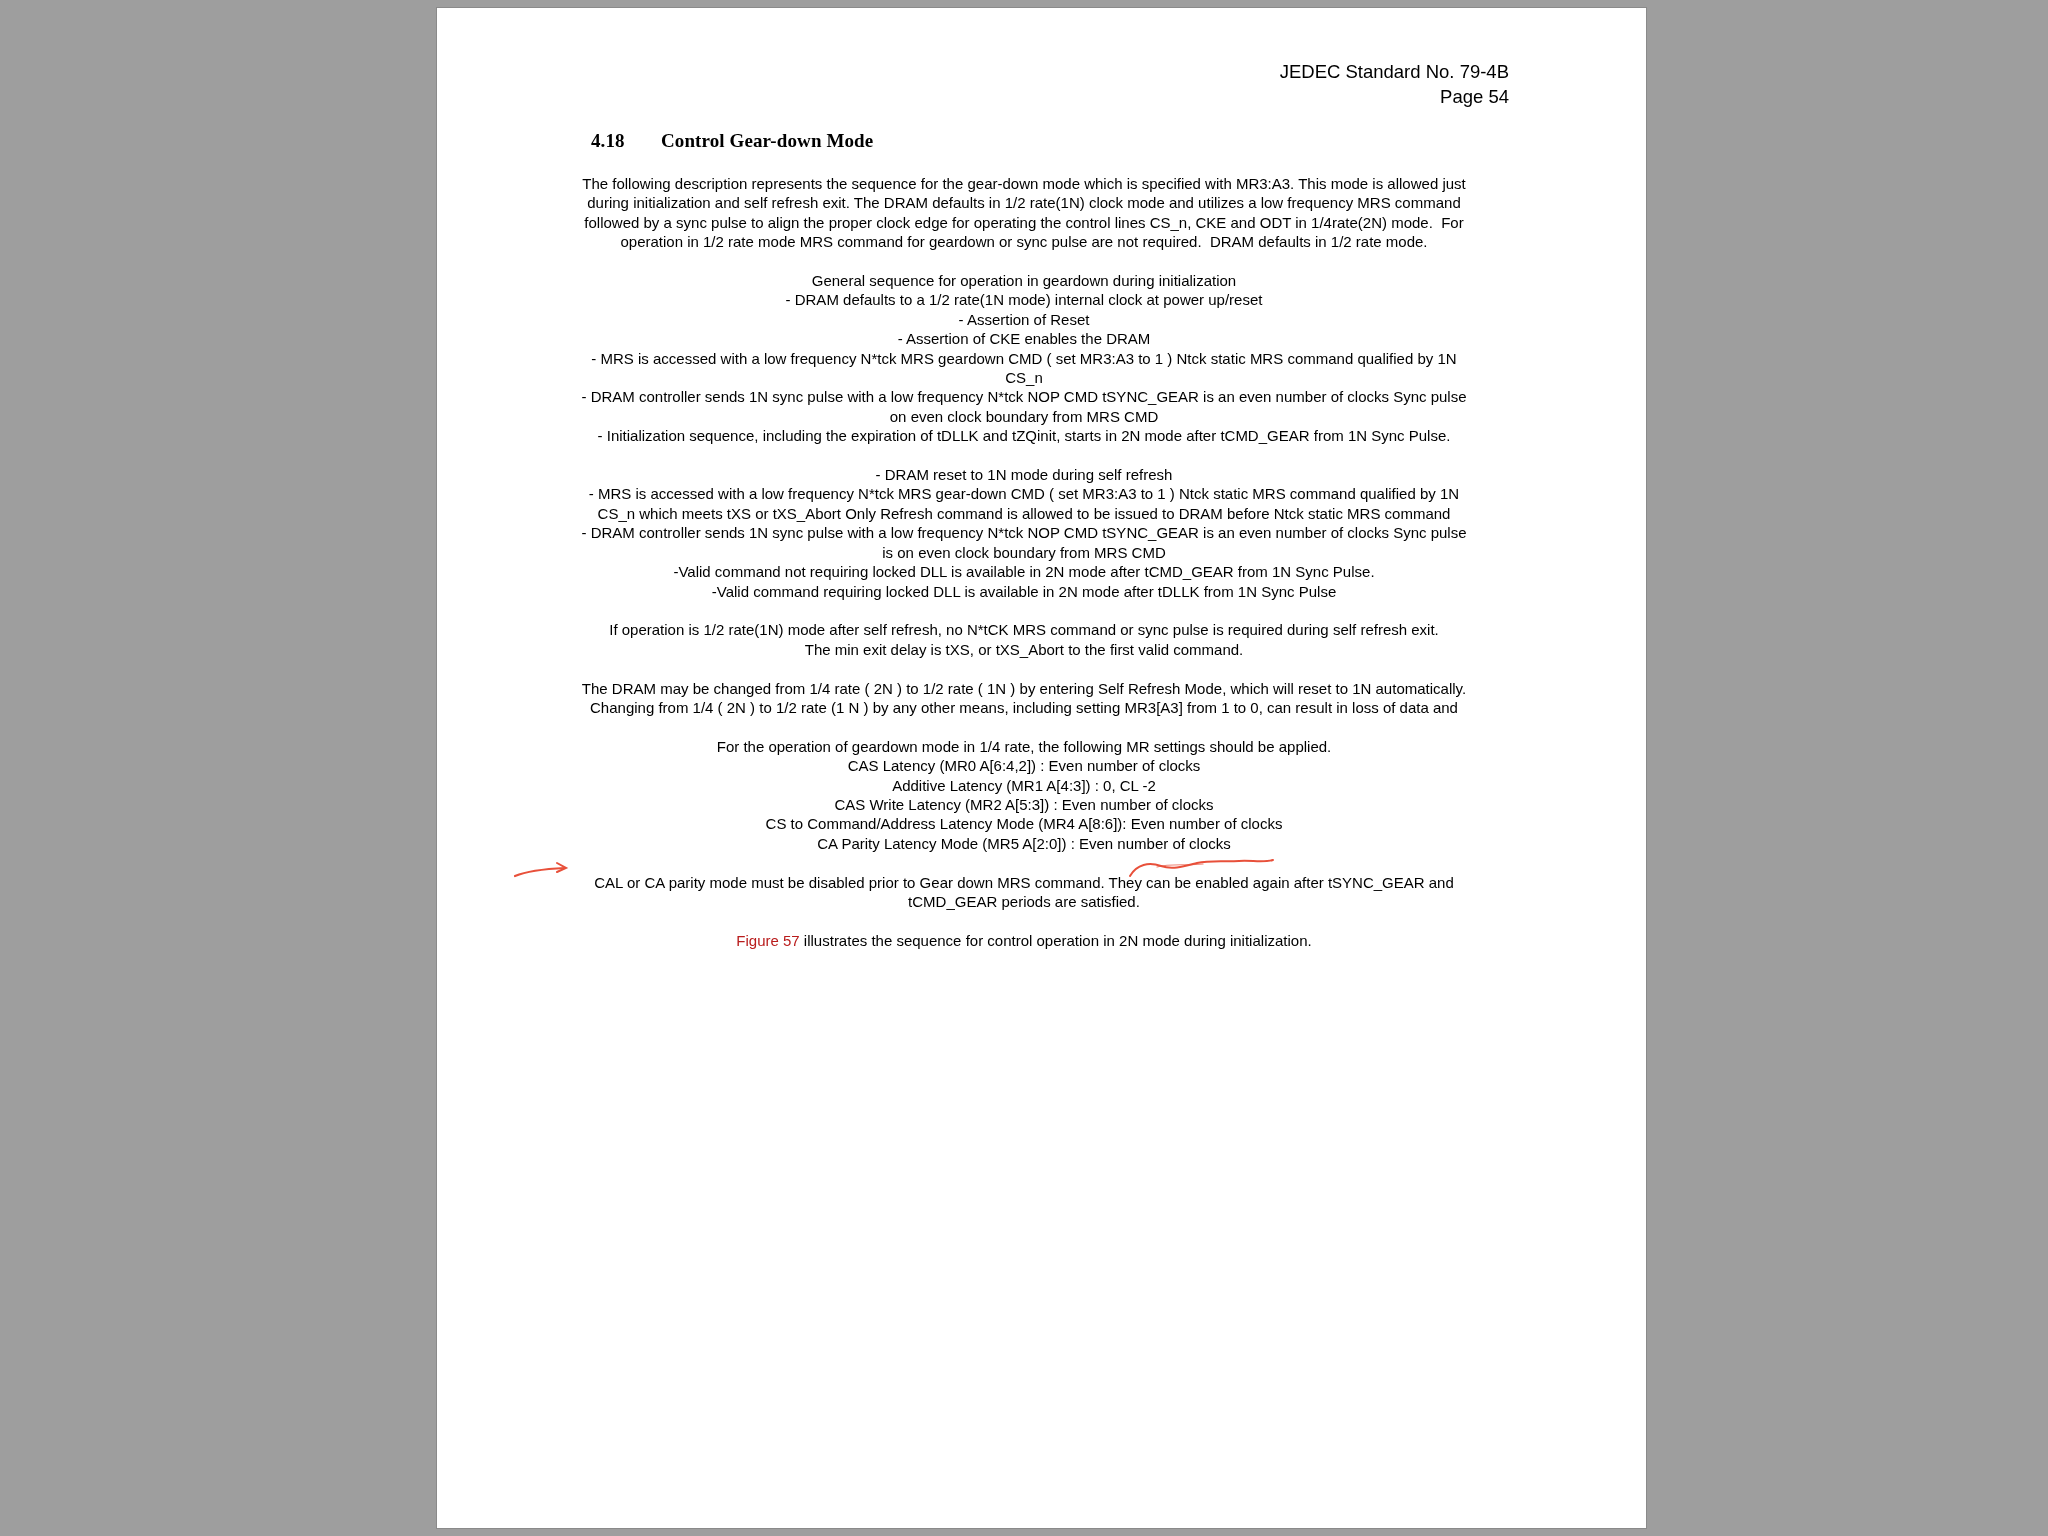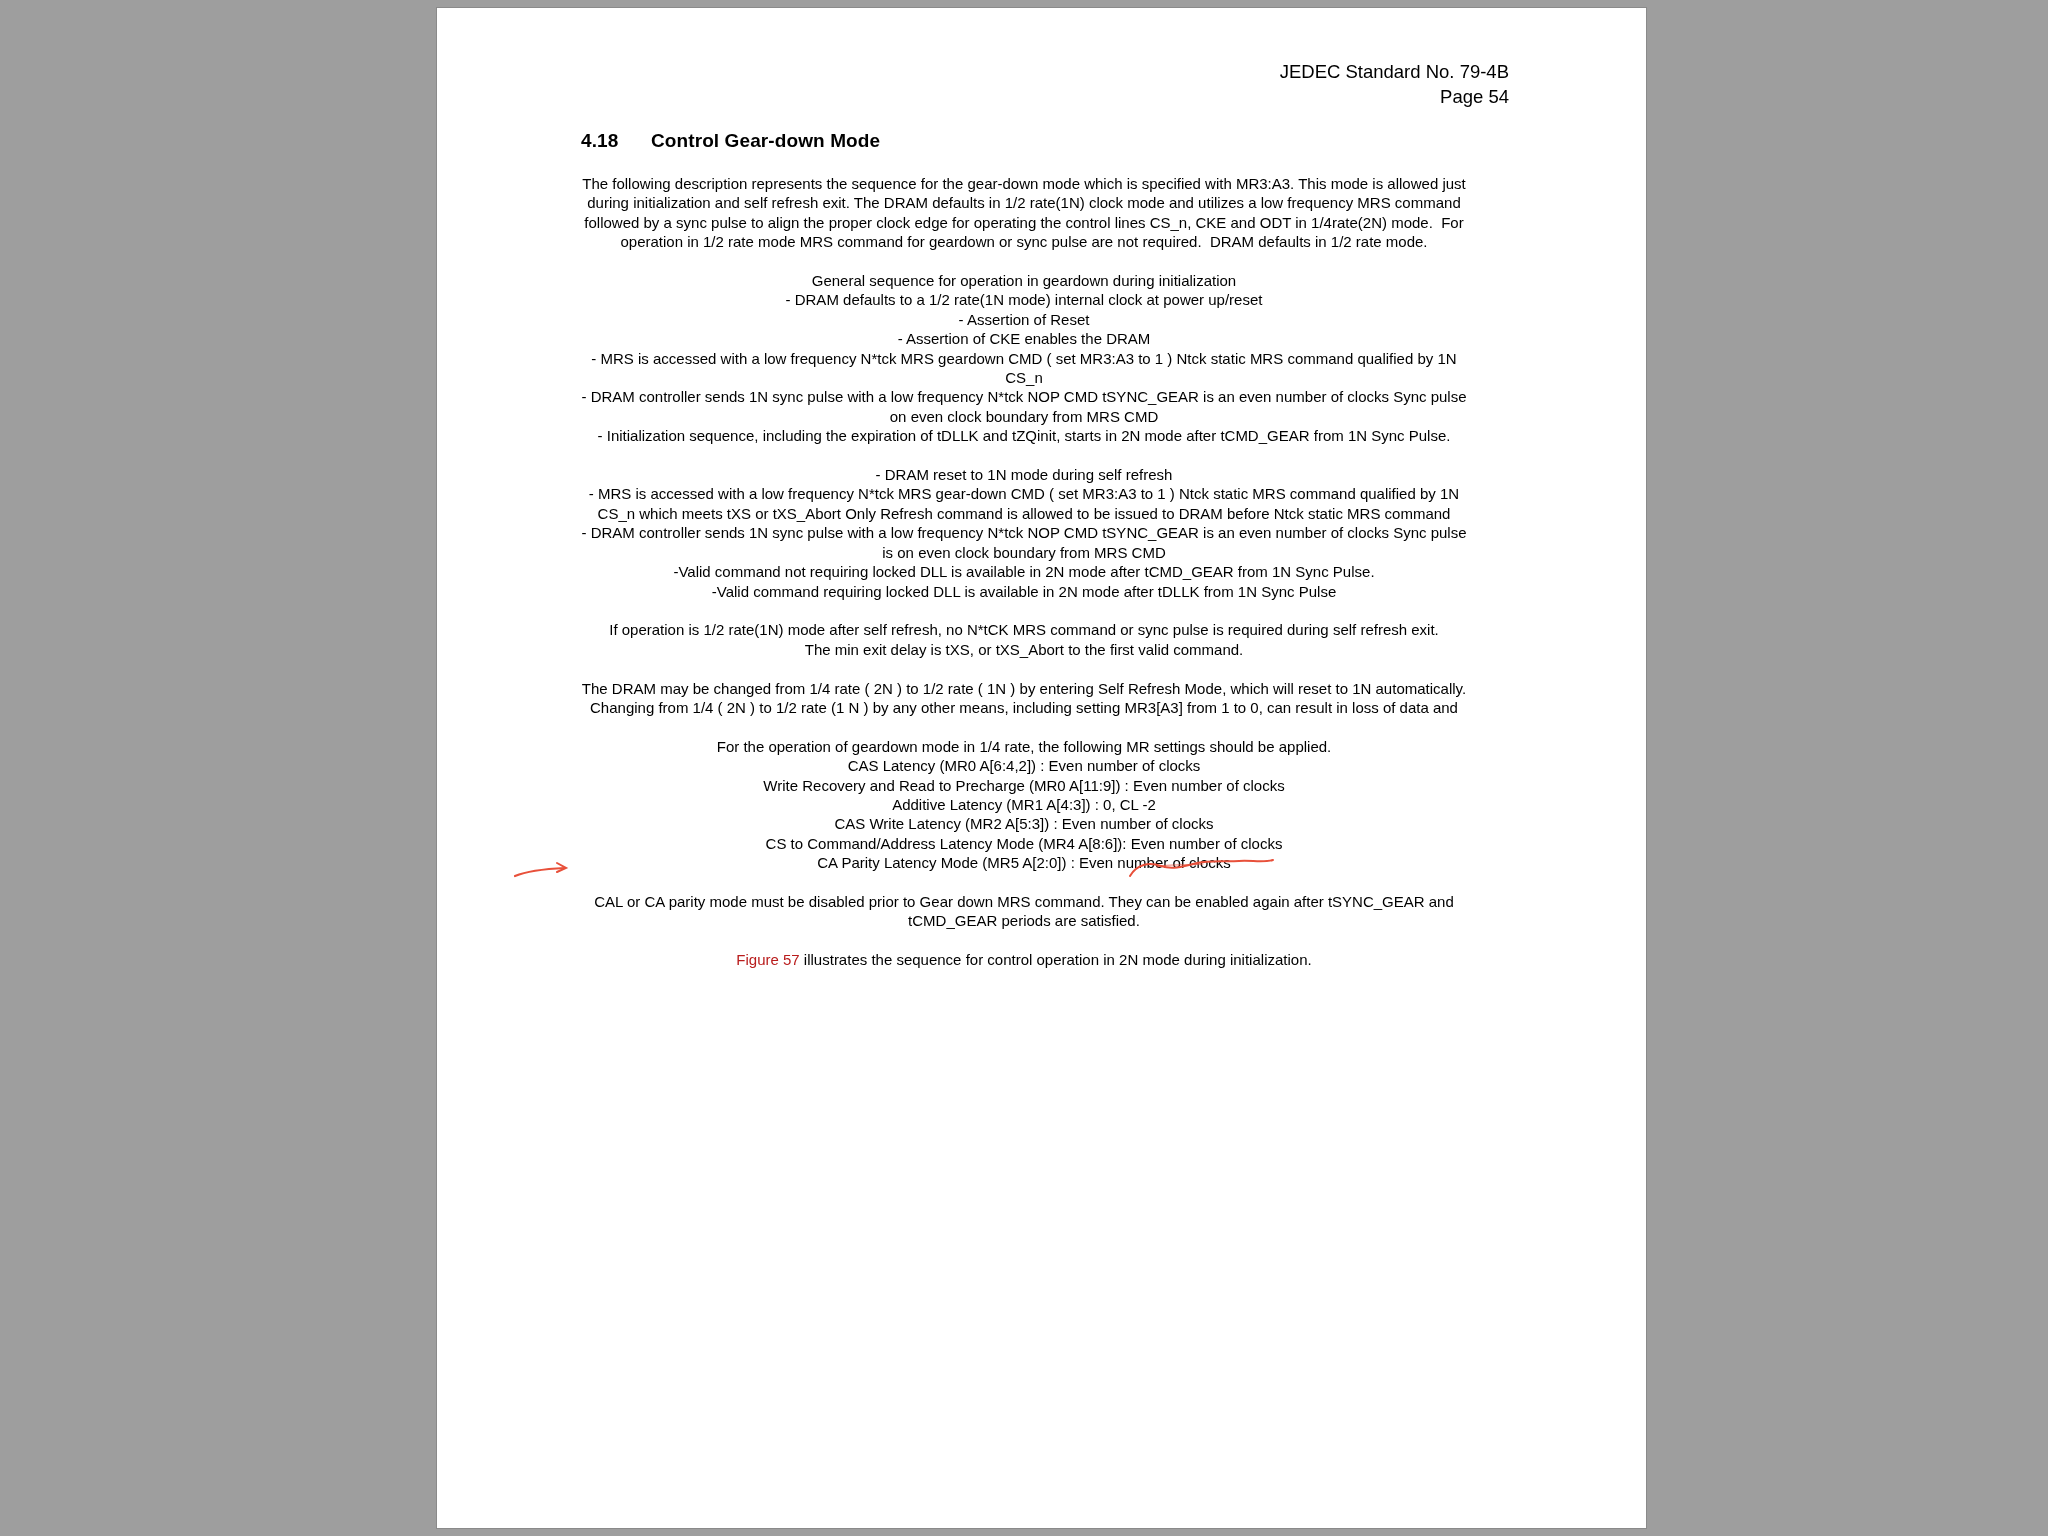--- a/index.html
+++ b/index.html
@@ -42,26 +42,27 @@
     top: 52px;
     text-align: right;
     font-size: 18.5px;
     color: #000;
     line-height: 1.35;
   }
   .hdr div { white-space: nowrap; }
 
   .sec-title {
     position: absolute;
-    left: 144px;
+    left: 154px;
     top: 122px;
     font-size: 19px;
     font-weight: bold;
     color: #000;
     letter-spacing: 0.1px;
+    font-family: Liberation Serif, serif;
   }
   .sec-title .num { display: inline-block; width: 70px; }
 
   .body-text {
     position: absolute;
     left: 137px;
     top: 166px;
     width: 900px;
     font-size: 15px;
     line-height: 19.4px;
@@ -143,21 +144,20 @@
         <div class="para">
           <div class="line">The DRAM may be changed from 1/4 rate ( 2N ) to 1/2 rate ( 1N ) by entering Self Refresh Mode, which will reset to 1N automatically.</div>
           <div class="line">Changing from 1/4 ( 2N ) to 1/2 rate (1 N ) by any other means, including setting MR3[A3] from 1 to 0, can result in loss of data and</div>
         </div>
 
         <div class="gap"></div>
 
         <div class="para">
           <div class="line">For the operation of geardown mode in 1/4 rate, the following MR settings should be applied.</div>
           <div class="line">CAS Latency (MR0 A[6:4,2]) : Even number of clocks</div>
-          <div class="line">Write Recovery and Read to Precharge (MR0 A[11:9]) : Even number of clocks</div>
           <div class="line">Additive Latency (MR1 A[4:3]) : 0, CL -2</div>
           <div class="line">CAS Write Latency (MR2 A[5:3]) : Even number of clocks</div>
           <div class="line">CS to Command/Address Latency Mode (MR4 A[8:6]): Even number of clocks</div>
           <div class="line">CA Parity Latency Mode (MR5 A[2:0]) : Even number of clocks</div>
         </div>
 
         <div class="gap"></div>
 
         <div class="para">
           <div class="line">CAL or CA parity mode must be disabled prior to Gear down MRS command. They can be enabled again after tSYNC_GEAR and</div>

